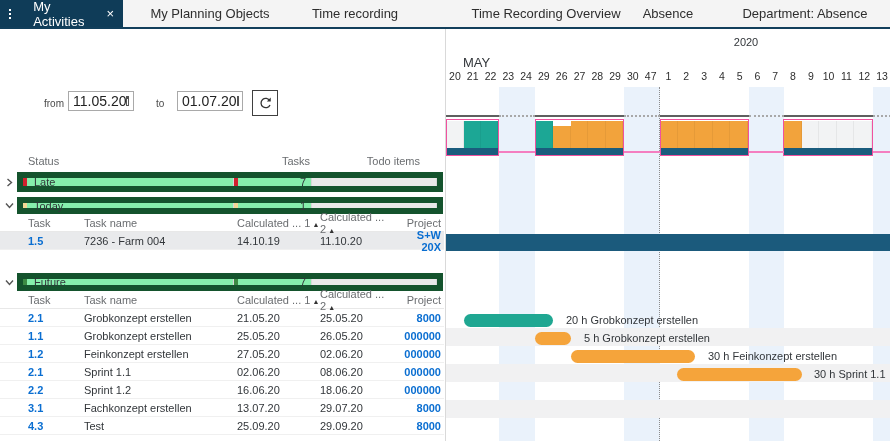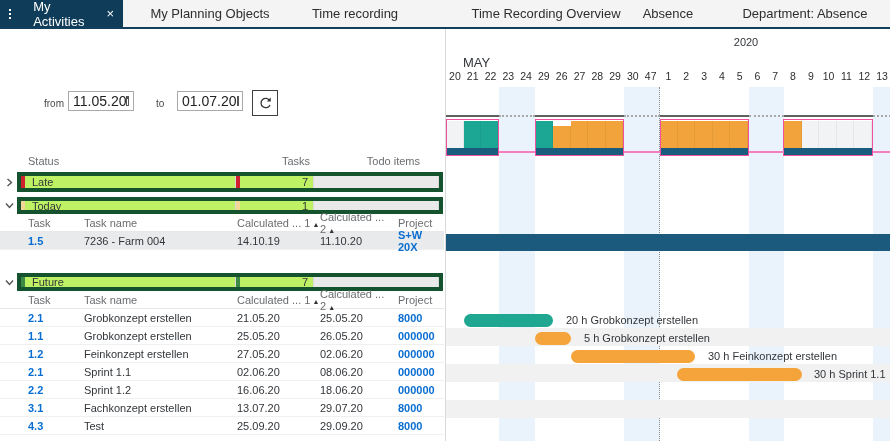--- a/index.html
+++ b/index.html
@@ -34,39 +34,39 @@
   .ltable { position:absolute; left:0; top:150px; width:444px; }
   .thead { display:flex; align-items:center; height:22px; font-size:11px; color:#6a6d70; padding-left:28px; }
   .th-status { width:209px; }
   .th-tasks  { width:78px; text-align:right; padding-right:5px; }
   .th-todo   { flex:1; text-align:right; padding-right:24px; }
 
   .grow { display:flex; align-items:center; height:20px; }
   .grow.today { height:17px; }
   .grow.future { height:18px; }
   .chev { width:17px; padding-left:5px; display:flex; align-items:center; }
-  .gbox { flex:1; height:100%; background:#bef264; border:4px solid #14532d;
+  .gbox { flex:1; height:100%; background:#86efac; border:6px solid #14532d;
           display:flex; align-items:stretch; margin-right:1px; }
   .gbar  { width:4px; }
   .glabel { flex:1; padding-left:7px; font-size:11px; display:flex; align-items:center; }
   .gtasks { width:78px; border-left:1px solid #d8d8d8; position:relative;
             display:flex; align-items:center; justify-content:flex-end;
             padding-right:5px; font-size:11px; }
   .gtasks .gbar2 { position:absolute; left:0; top:0; bottom:0; width:4px; }
   .gtodo { width:126px; border-left:1px solid #d8d8d8; border-right:1px solid #d8d8d8; background:#e9e9e9; }
   .red    { background:#d2212e; }
   .yellow { background:#f3d795; }
   .green  { background:#3c8a44; }
   .mb5 { margin-bottom:5px; }
 
   .subhead, .trow { display:flex; align-items:center; height:18px; font-size:11px;
                     padding-left:28px; border-bottom:1px solid #f0f0f0; }
   .subhead { color:#6a6d70; border-bottom:1px solid #e8e8e8; }
   .c1 { width:56px; } .c2 { width:153px; } .c3 { width:83px; } .c4 { width:78px; }
-  .c5 { flex:1; padding-right:3px; }
+  .c5 { flex:1; text-align:right; padding-right:3px; }
   .trow .c1, .trow .c5 { color:#0a6ed1; font-weight:bold; }
   .sort { font-size:7px; color:#333; margin-left:2px; }
   .selrow { background:#e9eaec; }
   .spacer23 { height:23px; }
 
   
   .gantt { position:absolute; left:445px; top:29px; width:445px; height:412px;
            border-left:1px solid #d9d9d9; overflow:hidden; background:#fff; }
   .weekend { position:absolute; top:58px; bottom:0; background:#eaf2fb; }
   .we1 { left:53.4px;  width:35.6px; }

